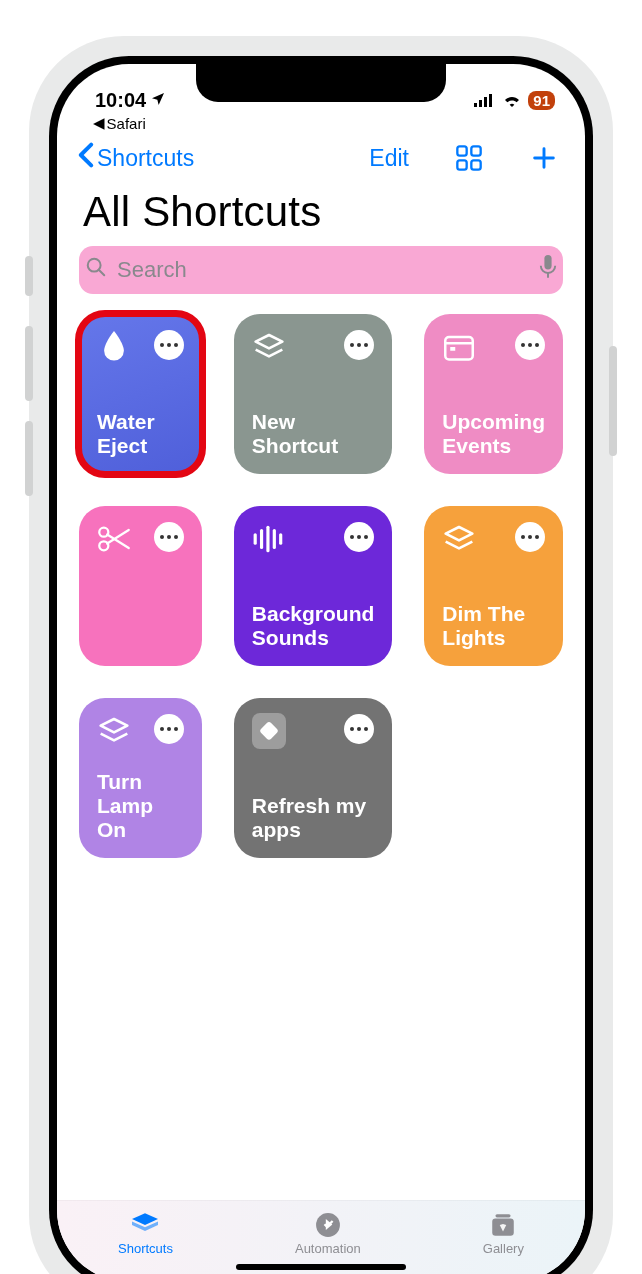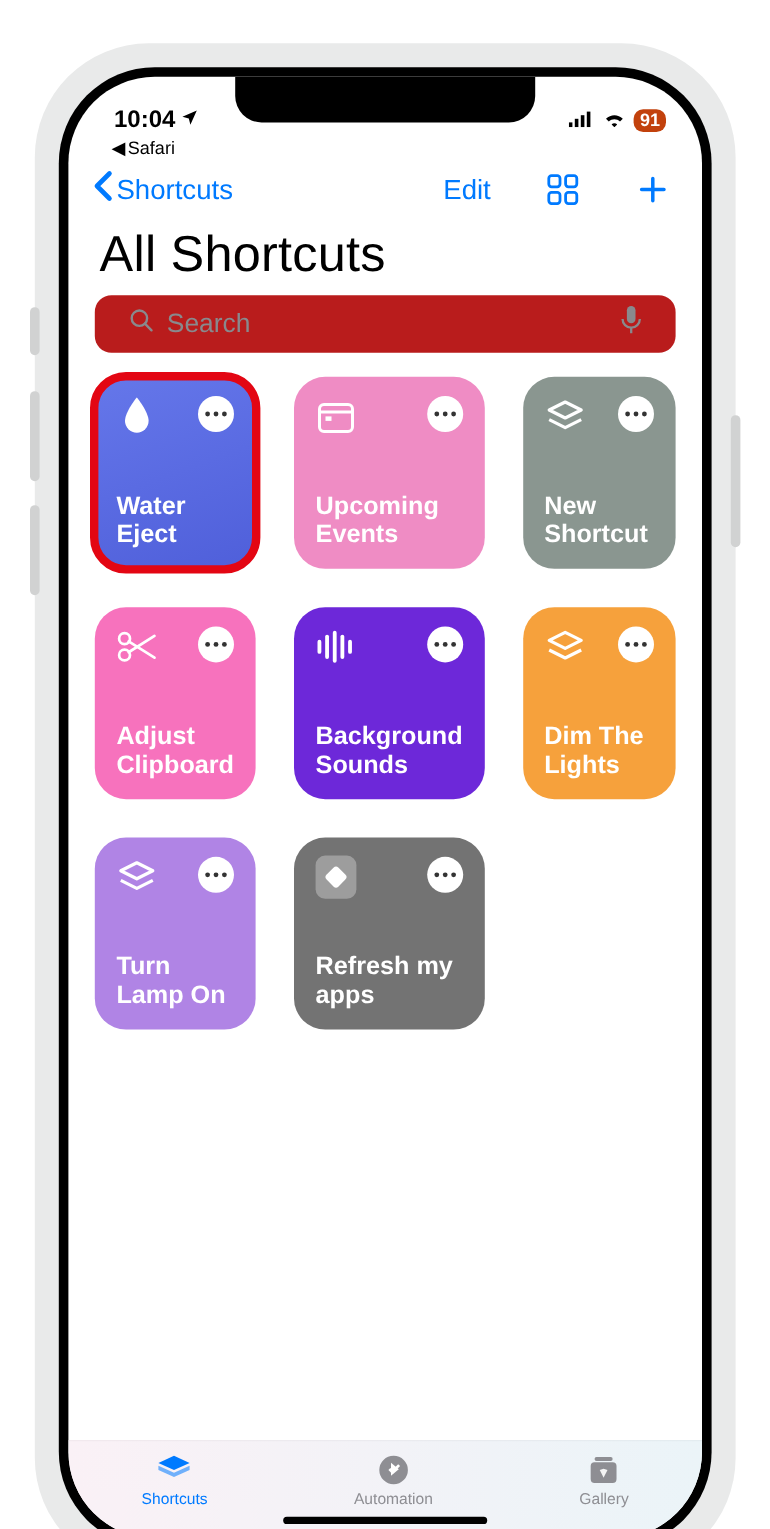--- a/index.html
+++ b/index.html
@@ -110,26 +110,26 @@
   }
   .nav-right .icon { width: 30px; height: 30px; display:flex;align-items:center;justify-content:center; }
   .title {
     font-size: 42px;
     font-weight: 400;
     padding: 8px 26px 10px;
     letter-spacing: 0.2px;
   }
   .search-bar {
     margin: 0 22px;
-    background: #b91c1c;
+    background: #f9a8d4;
     border-radius: 14px;
     height: 48px;
     display: flex;
     align-items: center;
-    padding: 0 28px;
+    padding: 0 6px;
     gap: 8px;
     color: #89898d;
     font-size: 22px;
   }
   .search-bar input {
     border: none;
     background: transparent;
     flex: 1;
     font-size: 22px;
     color: #000;
@@ -323,71 +323,70 @@
             </span>
             <div class="card-more">
                 <span></span>
                 <span></span>
                 <span></span>
               </div>
           </div>
           <div class="card-title">Water Eject</div>
         </div>
 
+        <div class="card" style="background:#8a9690">
+          <div class="card-head">
+            <span class="card-icon">
+              <svg width="32" height="30" viewBox="0 0 24 22">
+                  <path fill="none" stroke="#fff" stroke-width="2" stroke-linejoin="round" d="M12 2 2 7l10 5 10-5-10-5zM2 13l10 5 10-5"></path>
+                </svg>
+            </span>
+            <div class="card-more">
+                <span></span>
+                <span></span>
+                <span></span>
+              </div>
+          </div>
+          <div class="card-title">New Shortcut</div>
+        </div>
+
         <div class="card" style="background:#ef8cc4">
           <div class="card-head">
             <span class="card-icon">
               <svg width="30" height="28" viewBox="0 0 24 22">
                   <rect x="1" y="3" width="22" height="18" rx="3" fill="none" stroke="#fff" stroke-width="2"></rect>
                   <line x1="1" y1="8" x2="23" y2="8" stroke="#fff" stroke-width="2"></line>
                   <rect x="5" y="11" width="4" height="3" fill="#fff"></rect>
                 </svg>
             </span>
             <div class="card-more">
                 <span></span>
                 <span></span>
                 <span></span>
               </div>
           </div>
           <div class="card-title">Upcoming Events</div>
-        </div>
-
-        <div class="card" style="background:#8a9690">
-          <div class="card-head">
-            <span class="card-icon">
-              <svg width="32" height="30" viewBox="0 0 24 22">
-                  <path fill="none" stroke="#fff" stroke-width="2" stroke-linejoin="round" d="M12 2 2 7l10 5 10-5-10-5zM2 13l10 5 10-5"></path>
-                </svg>
-            </span>
-            <div class="card-more">
-                <span></span>
-                <span></span>
-                <span></span>
-              </div>
-          </div>
-          <div class="card-title">New Shortcut</div>
         </div>
 
         <div class="card" style="background:#f772bd">
           <div class="card-head">
             <span class="card-icon">
               <svg width="34" height="28" viewBox="0 0 30 24">
                   <circle cx="6" cy="6" r="4" fill="none" stroke="#fff" stroke-width="2"></circle>
                   <circle cx="6" cy="18" r="4" fill="none" stroke="#fff" stroke-width="2"></circle>
                   <line x1="9" y1="8" x2="28" y2="20" stroke="#fff" stroke-width="2" stroke-linecap="round"></line>
                   <line x1="9" y1="16" x2="28" y2="4" stroke="#fff" stroke-width="2" stroke-linecap="round"></line>
                 </svg>
             </span>
             <div class="card-more">
                 <span></span>
                 <span></span>
                 <span></span>
               </div>
           </div>
-          <div class="card-title">Adjust Clipboard</div>
         </div>
 
         <div class="card" style="background:#6d28d9">
           <div class="card-head">
             <span class="card-icon">
               <svg width="36" height="28" viewBox="0 0 32 24">
                   <g stroke="#fff" stroke-width="3" stroke-linecap="round">
                     <line x1="3" y1="8" x2="3" y2="16"></line>
                     <line x1="9" y1="4" x2="9" y2="20"></line>
                     <line x1="15" y1="1" x2="15" y2="23"></line>

